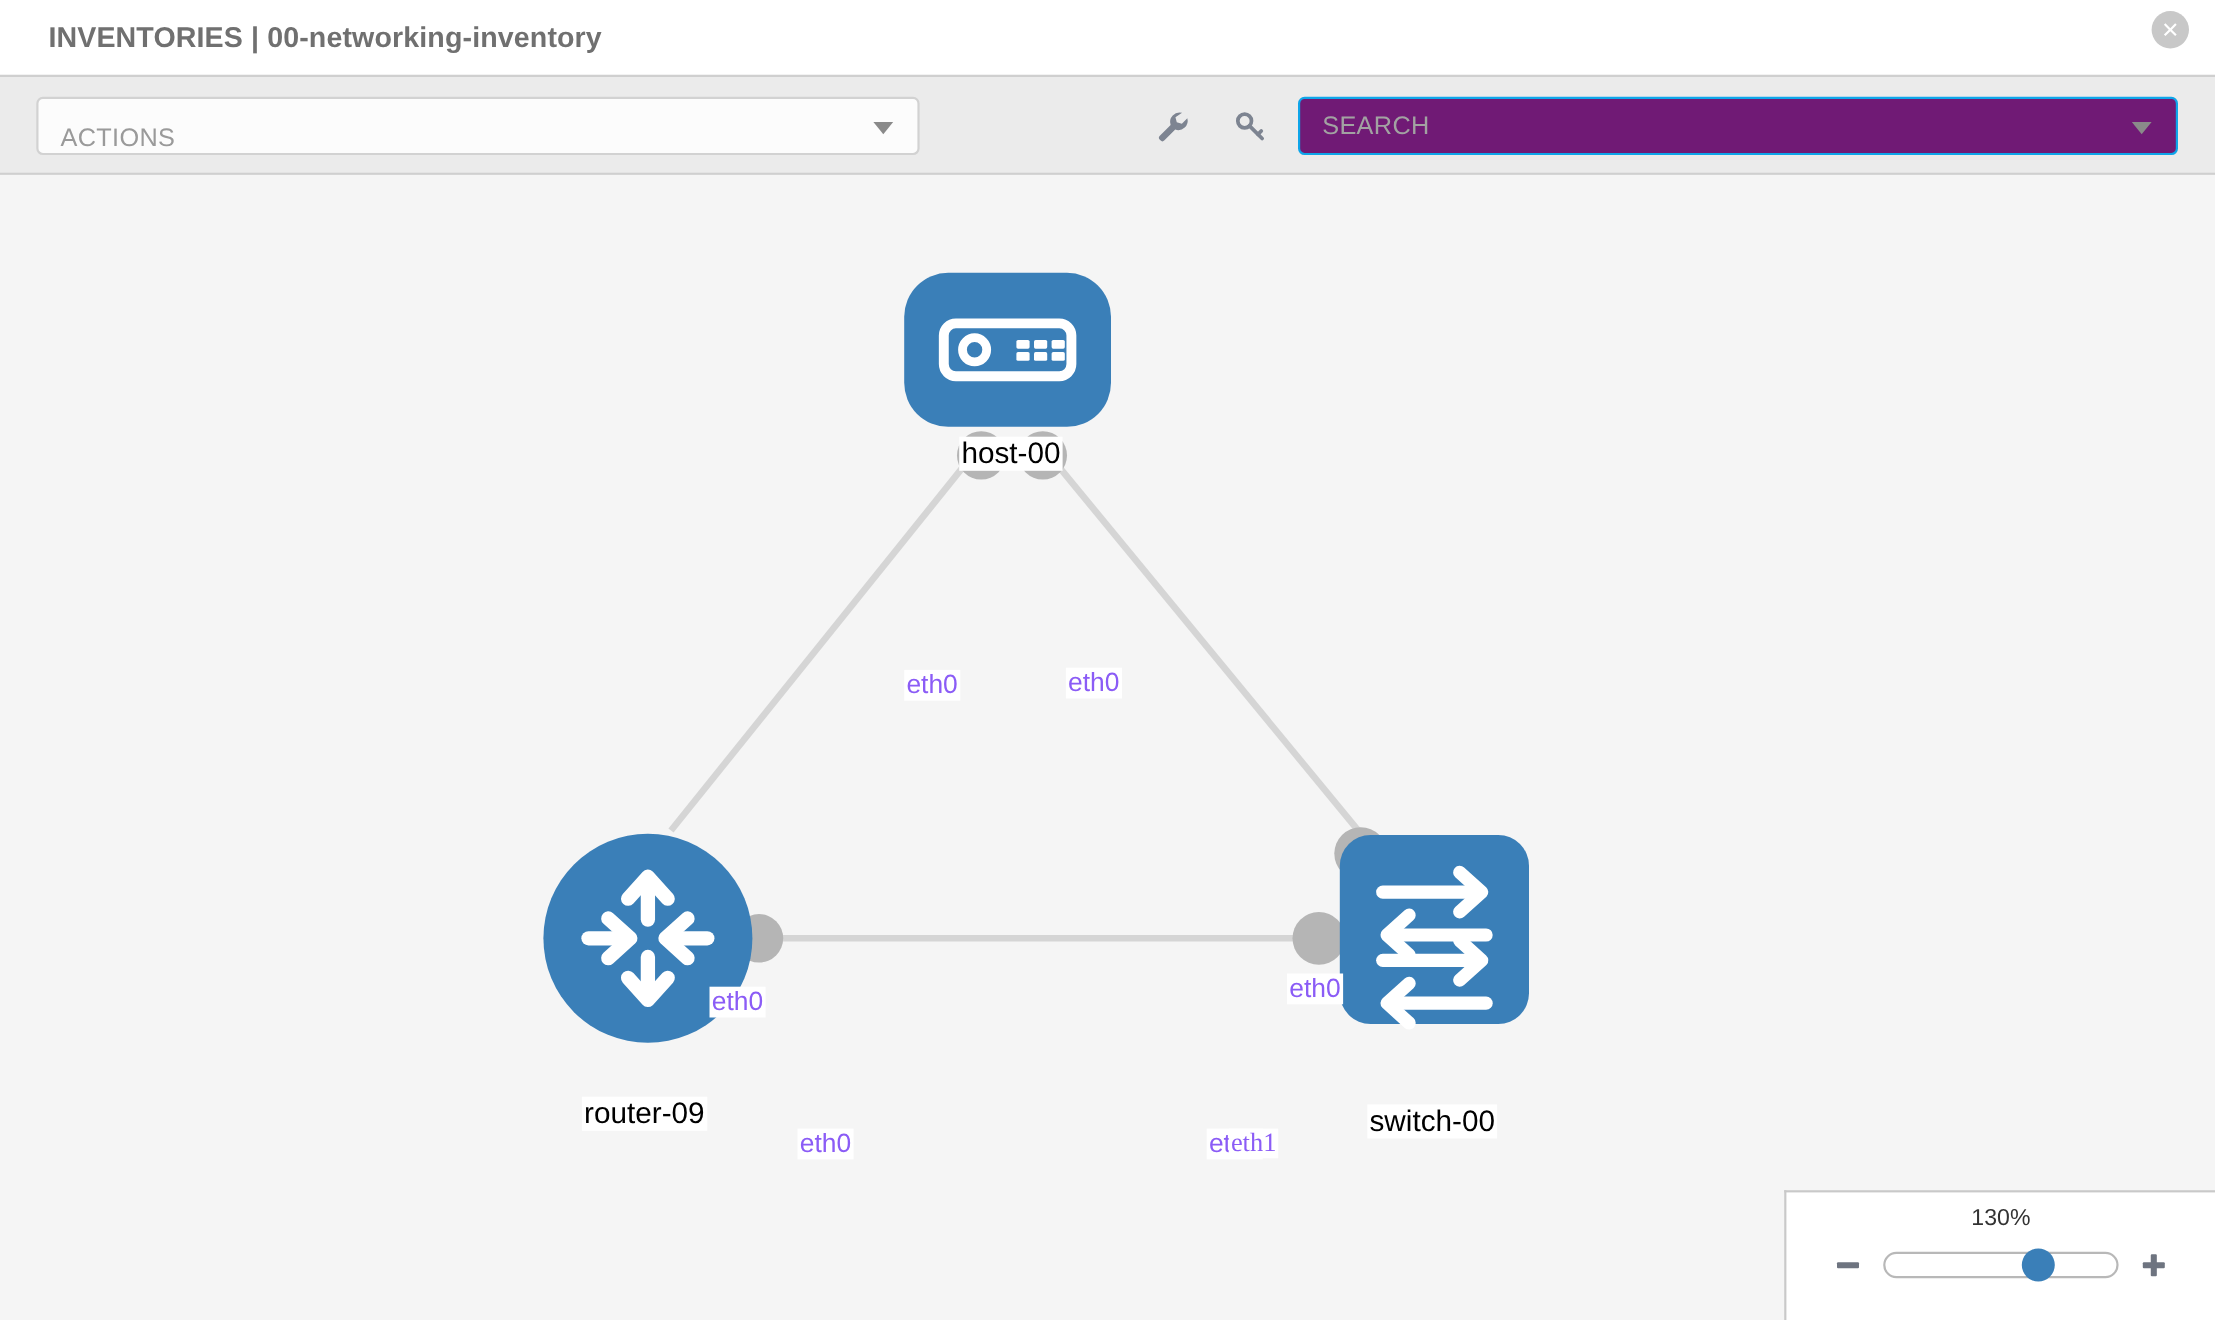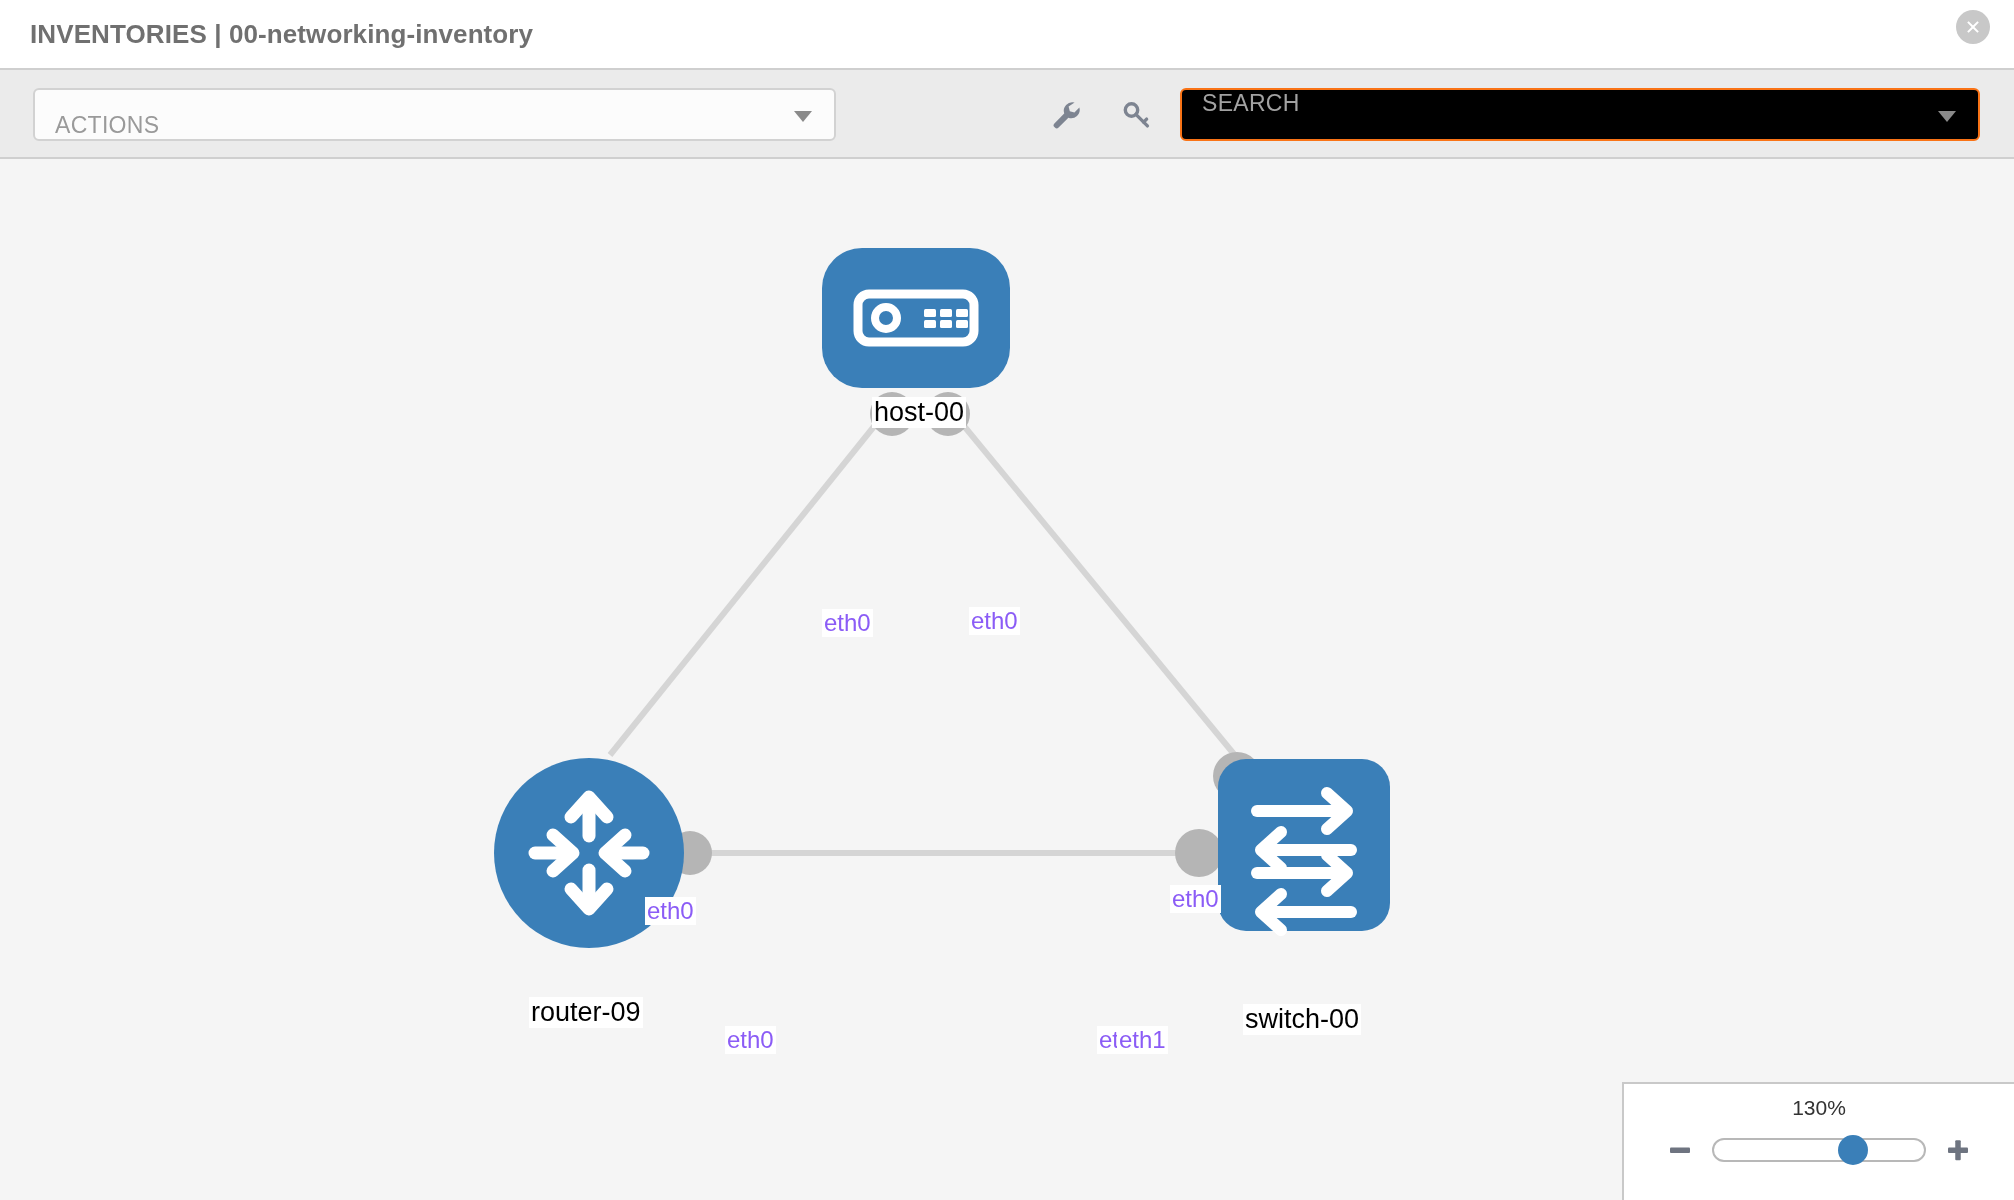--- a/index.html
+++ b/index.html
@@ -11,21 +11,21 @@
   }
   #app { position: relative; width: 2014px; height: 1200px; }
 
   
   .header {
     position: absolute; left: 0; top: 0; width: 2014px; height: 68px;
     background: #ffffff;
     display: flex; align-items: center;
   }
   .page-title {
-    margin-left: 30px;
+    margin-left: 44px;
     font-size: 26px; font-weight: bold; color: #707070;
     letter-spacing: 0.1px; white-space: nowrap;
   }
   .close-btn {
     position: absolute; right: 24px; top: 10px;
     width: 34px; height: 34px; border-radius: 50%;
     background: #c8c8c8;
     display: flex; align-items: center; justify-content: center;
     cursor: pointer;
   }
@@ -61,23 +61,23 @@
     position: absolute; top: 26px;
     width: 38px; height: 38px; cursor: pointer;
     display: flex; align-items: center; justify-content: center;
   }
   #wrench-ico { left: 1047px; }
   #key-ico    { left: 1117px; }
 
   .search-box {
     position: absolute; left: 1180px; top: 18px;
     width: 800px; height: 53px;
-    background: #000000;
-    border: 2px solid #f97316; border-radius: 6px;
-    display: flex; align-items: flex-start;
+    background: #701a75;
+    border: 2px solid #0ea5e9; border-radius: 6px;
+    display: flex; align-items: center;
     cursor: text;
   }
   .search-box .label {
     margin-left: 20px; font-size: 23px; color: #a2a2a2;
     letter-spacing: 0.3px;
   }
 
   
   .canvas {
     position: absolute; left: 0; top: 159px;
@@ -260,21 +260,21 @@
 
     <div class="node-label" style="left:872px; top:238px;">host-00</div>
     <div class="node-label" style="left:529px; top:838px;">router-09</div>
     <div class="node-label" style="left:1243px; top:845px;">switch-00</div>
 
     <div class="iface-label" style="left:822px; top:450px;">eth0</div>
     <div class="iface-label" style="left:969px; top:448px;">eth0</div>
     <div class="iface-label" style="left:645px; top:738px;">eth0</div>
     <div class="iface-label" style="left:1170px; top:726px;">eth0</div>
     <div class="iface-label" style="left:1097px; top:867px;">eth0</div>
-    <div class="iface-label" style="left:1117px; top:867px;">eth1</div>
+    <div class="iface-label" style="left:1117px; top:867px;font-family:Liberation Serif, serif;">eth1</div>
     <div class="iface-label" style="left:725px; top:867px;">eth0</div>
   </div>
 
   <div class="zoom-panel">
     <div class="zoom-pct">130%</div>
     <div class="zoom-row">
       <div class="zoom-minus">
         <svg width="26" height="26" viewBox="0 0 26 26" aria-hidden="true">
           <rect x="3" y="10.5" width="20" height="5.5" rx="1" fill="#6e7480"></rect>
         </svg>

